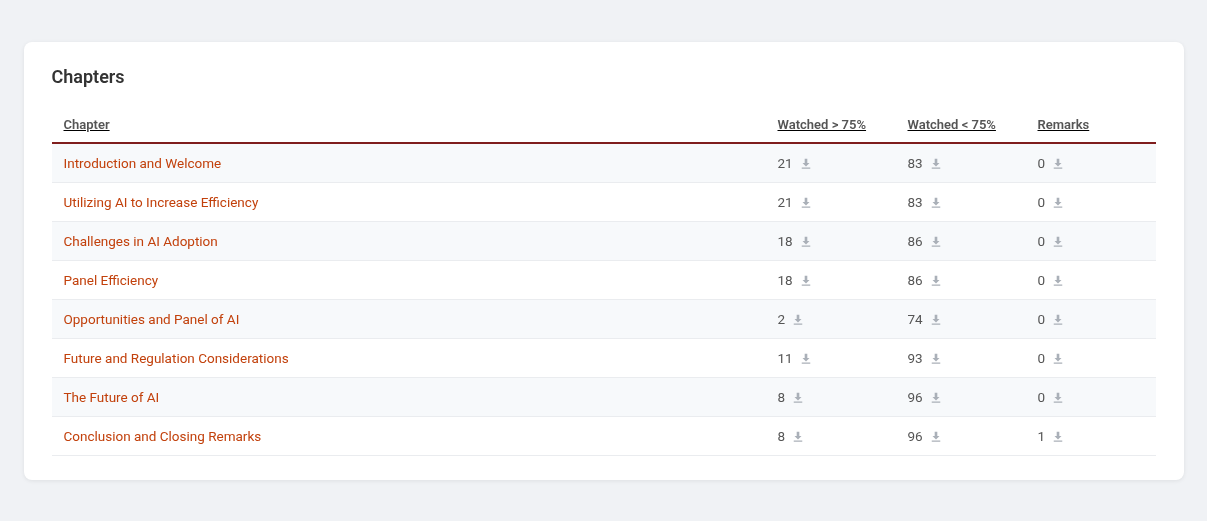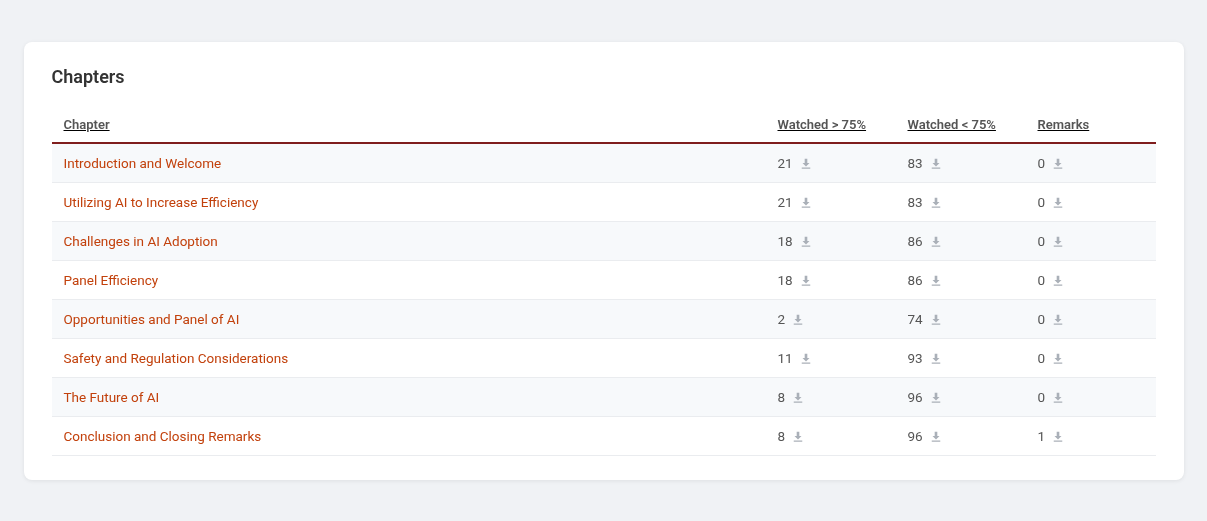--- a/index.html
+++ b/index.html
@@ -242,21 +242,21 @@
             </span></td>
           <td><span class="cell-value">
               <span class="num">0</span>
               <span class="download-icon"><svg viewBox="0 0 16 16" xmlns="http://www.w3.org/2000/svg">
       <path d="M8 12l-4-4h2.5V3h3v5H12L8 12z"></path>
       <rect x="3" y="13" width="10" height="1.5" rx="0.5"></rect>
     </svg></span>
             </span></td>
         </tr>
         <tr>
-          <td class="chapter-plain">Safety and Regulation Considerations</td>
+          <td class="chapter-plain">Future and Regulation Considerations</td>
           <td><span class="cell-value">
               <span class="num">11</span>
               <span class="download-icon"><svg viewBox="0 0 16 16" xmlns="http://www.w3.org/2000/svg">
       <path d="M8 12l-4-4h2.5V3h3v5H12L8 12z"></path>
       <rect x="3" y="13" width="10" height="1.5" rx="0.5"></rect>
     </svg></span>
             </span></td>
           <td><span class="cell-value">
               <span class="num">93</span>
               <span class="download-icon"><svg viewBox="0 0 16 16" xmlns="http://www.w3.org/2000/svg">

